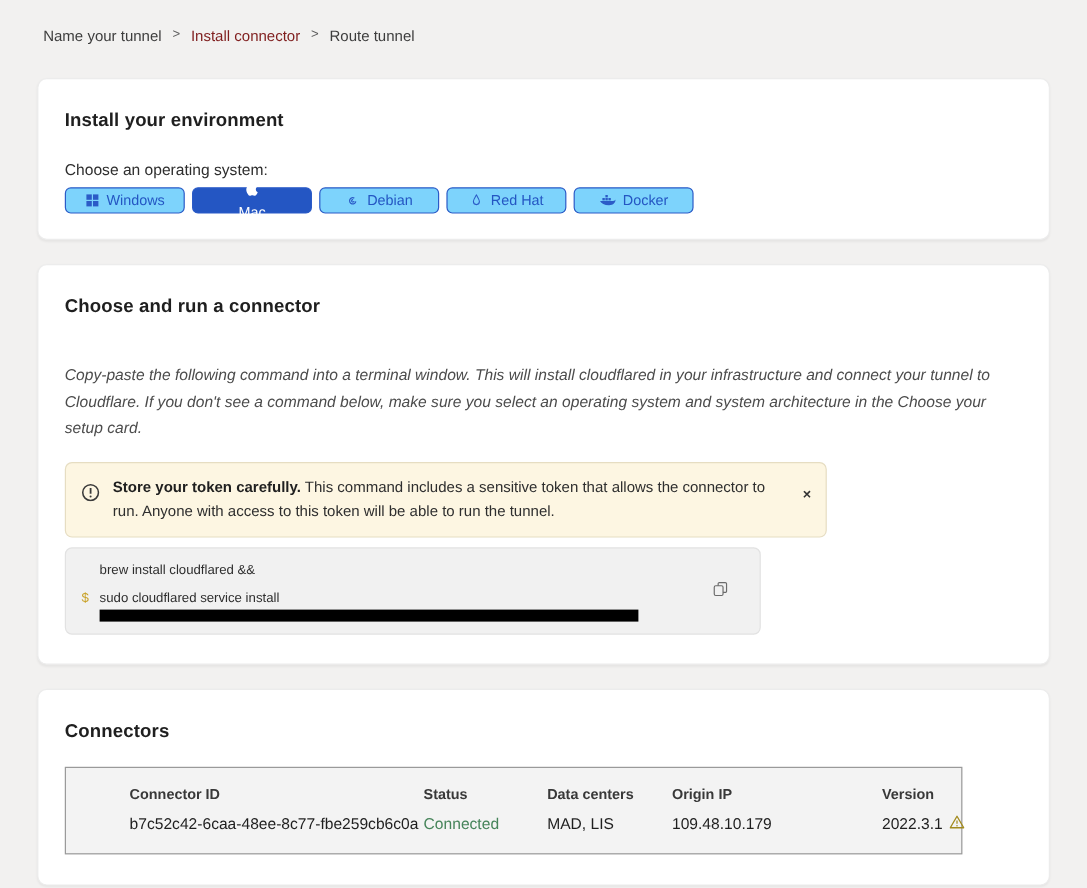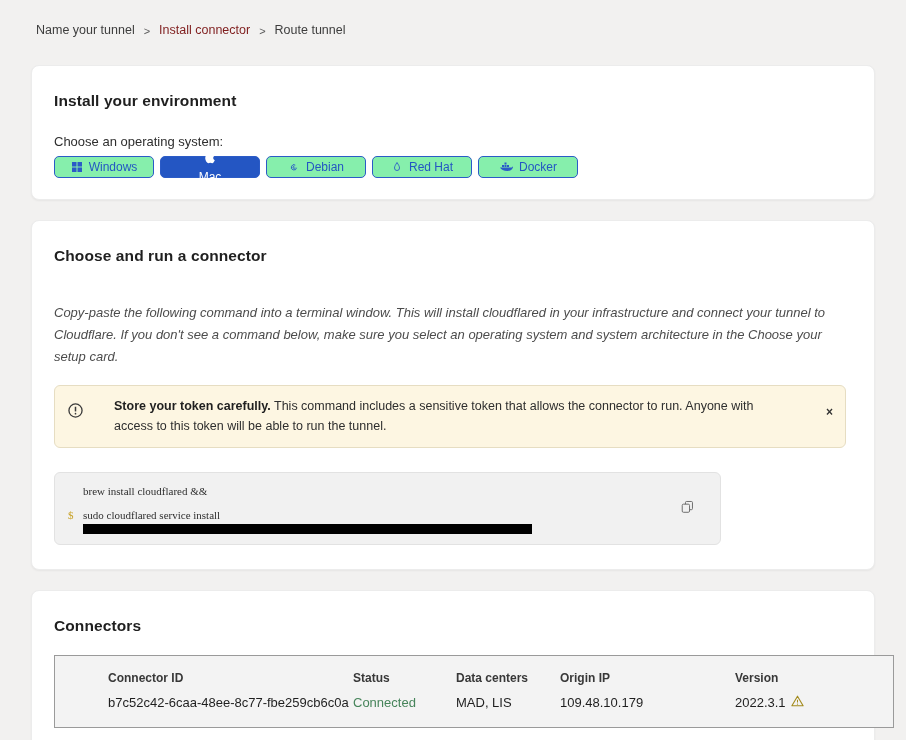--- a/index.html
+++ b/index.html
@@ -9,21 +9,21 @@
     font-family:"Liberation Sans", sans-serif;
     color:#1f1f1f;
     overflow:hidden;
   }
   
   .breadcrumb {
     padding:23px 0 0 36px;
     font-size:12.5px;
     color:#3d3d3d;
     display:flex;
-    align-items:flex-end;
+    align-items:flex-start;
     gap:9px;
   }
   .breadcrumb .crumb { cursor:default; }
   .breadcrumb .crumb.active { font-weight:normal; color:#7f1d1d; }
   .breadcrumb .sep { color:#5a5a5a; font-size:11px; }
 
   
   .card {
     background:#ffffff;
     border:1px solid #ececec;
@@ -42,21 +42,21 @@
     letter-spacing:.1px;
   }
 
   
   .os-label { margin-top:24px; font-size:13px; color:#2e2e2e; }
   .os-row { margin-top:7px; display:flex; gap:6px; }
   .os-btn {
     width:100px; height:22px;
     border:1px solid #2b5bc7;
     border-radius:5px;
-    background:#86efac;
+    background:#7dd3fc;
     color:#2456c3;
     font-family:"Liberation Sans", sans-serif;
     font-size:12px;
     display:flex; align-items:center; justify-content:center;
     gap:6px;
     cursor:pointer;
   }
   .os-btn svg { display:block; }
   .os-btn.selected { background:#2456c3; color:#fff;flex-direction:column; }
   .os-btn.selected svg .fill-ic { fill:#fff; }
@@ -67,28 +67,27 @@
   .desc {
     margin-top:37px;
     font-size:13px;
     line-height:1.7;
     color:#4c4c4c;
     max-width:800px;
     font-style:italic;
   }
   .warning-box {
     margin-top:17px;
-    width:792px;
+    width:635px;
     background:#fdf6e2;
     border:1px solid #e6ddc2;
     border-radius:6px;
     padding:11px 12px 11px 13px;
     display:flex;
     align-items:flex-start;
-    gap:20px;
   }
   .warning-box .w-icon { flex:0 0 auto; margin-top:6px; }
   .warning-box .w-text {
     flex:1 1 auto;
     margin-left:11px;
     font-size:12.5px;
     line-height:1.55;
     color:#2e2e2e;
     padding-right:28px;
   }
@@ -97,27 +96,27 @@
     flex:0 0 auto;
     border:none; background:none;
     font-size:12px; font-weight:bold;
     color:#333; cursor:pointer;
     margin-top:8px;
     font-family:"Liberation Sans", sans-serif;
   }
 
   .code-block {
     position:relative;
-    margin-top:24px;
-    width:667px;
+    margin-top:8px;
+    width:580px;
     background:#f1f1f1;
     border:1px solid #e2e2e2;
     border-radius:6px;
     padding:12px 40px 10px 13px;
-    font-family:Liberation Serif, serif;
+    font-family:Liberation Sans, sans-serif;
     font-size:11px;
     color:#2e2e2e;
   }
   .code-line { display:flex; line-height:1.25; }
   .code-line .gutter { flex:0 0 15px; color:#c9a227; }
   .code-line.first { margin-bottom:10px; }
   .bar {
     display:inline-block;
     background:#000;
     height:10px;
@@ -128,21 +127,21 @@
   .bar-2 { width:449px; margin-left:0; margin-top:1px; }
   .copy-btn {
     position:absolute;
     top:27px; right:26px;
     background:none; border:none; cursor:pointer; padding:0;
   }
 
   
   .conn-table {
     margin-top:20px;
-    width:840px;
+    width:748px;
     background:#f3f3f3;
     border:1px solid #9a9a9a;
     padding:15px 0 17px 53px;
   }
   .t-row {
     display:grid;
     grid-template-columns:245px 103px 104px 175px 1fr;
     align-items:center;
   }
   .t-head { font-size:12px; font-weight:700; color:#383838; }

